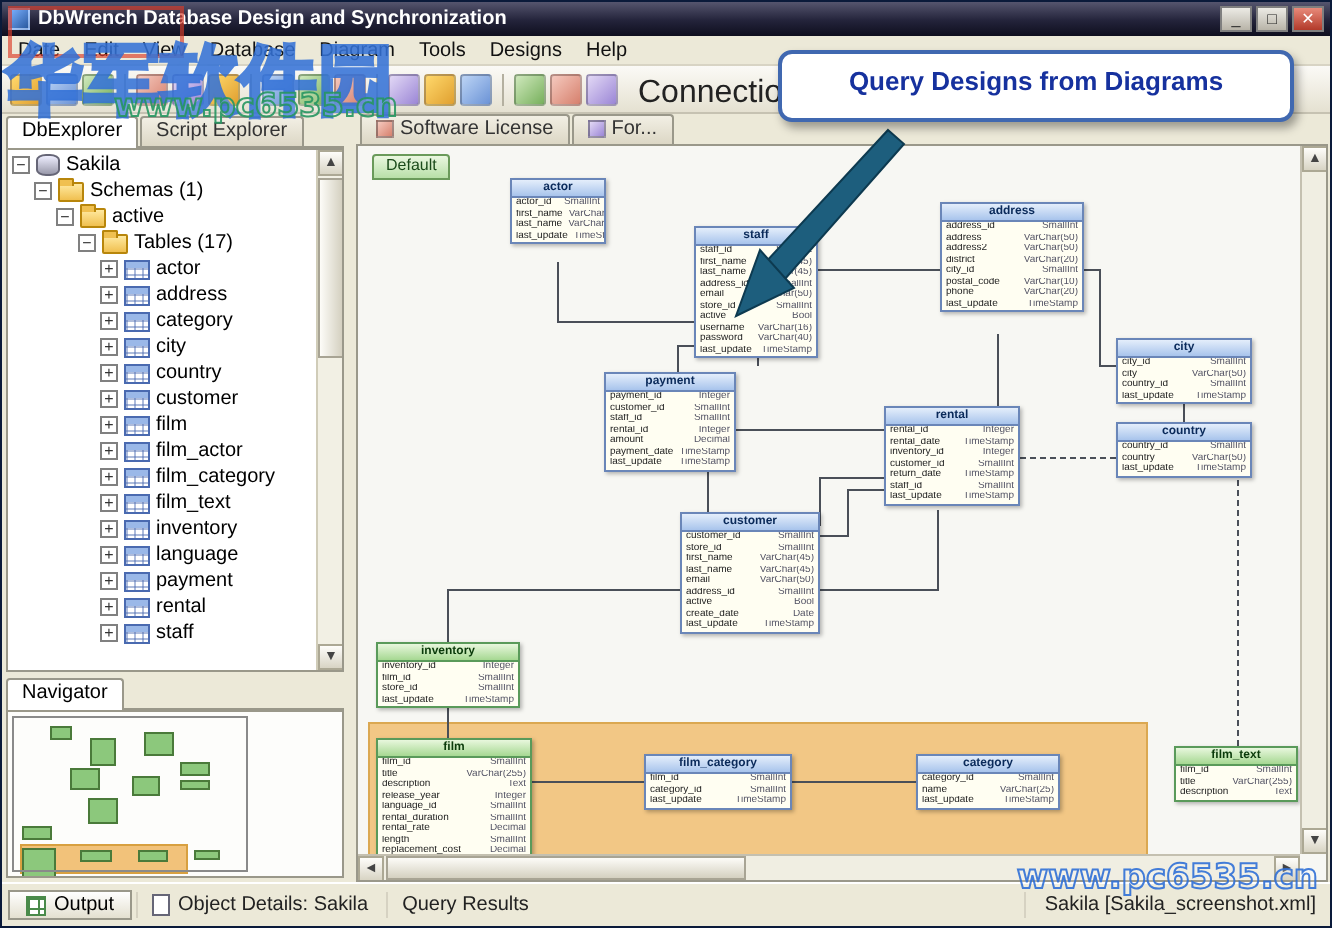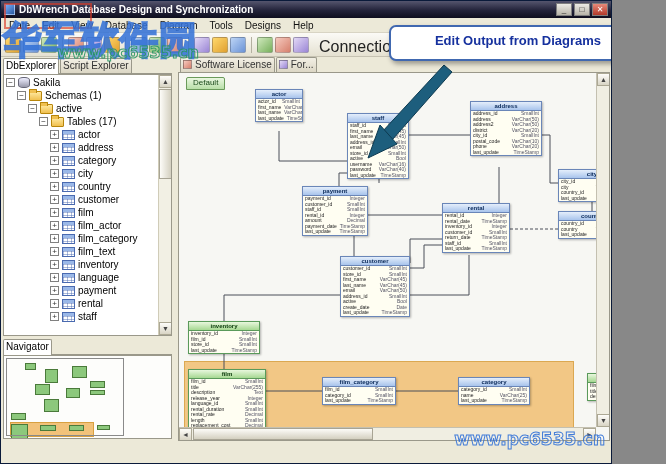--- a/index.html
+++ b/index.html
@@ -1,19 +1,19 @@
 <!DOCTYPE html>
 <html><head>
 <meta charset="utf-8">
 <style>
   * { box-sizing: border-box; margin: 0; padding: 0; }
   html,body { width:666px; height:464px; }
   body { font-family:"Liberation Sans",sans-serif; background:#888; }
 
-  .window { position:relative; width:612px; height:464px; border:1px solid #0a1a3a;
+  .window { position:relative; width:666px; height:464px; border:1px solid #0a1a3a;
             background:#ece9d8; overflow:hidden; }
 
   
   .titlebar { position:absolute; left:0; top:0; right:0; height:17px;
     background:linear-gradient(#55556e,#23233a 55%,#0e0e1e); color:#fff;
     display:flex; align-items:center; padding:0 3px; gap:4px; }
   .title-icon { width:11px; height:11px; flex:0 0 11px;
     background:linear-gradient(135deg,#7ab0ff,#2a5aa0); border:1px solid rgba(255,255,255,.35); }
   .title-text { font-size:10px; font-weight:bold; flex:1; white-space:nowrap; overflow:hidden; }
   .win-btns { display:flex; gap:2px; }
@@ -30,21 +30,21 @@
     display:flex; align-items:center; gap:2px; padding:0 4px; }
   .tb-icon { width:16px; height:16px; border-radius:2px; border:1px solid rgba(110,110,110,.4); }
   .tb-sep { width:1px; height:16px; background:#b4b0a0; margin:0 3px; }
   .tb-label { font-size:16px; color:#222; margin:4px 3px 0 8px; white-space:nowrap; }
   .combo { width:78px; height:16px; background:#fff; border:1px solid #7f9db9; display:flex; }
   .combo-val { flex:1; font-size:9px; padding:2px 3px; color:#333; }
   .combo-btn { width:14px; background:linear-gradient(#eae7dc,#cfcabb);
     border-left:1px solid #7f9db9; font-size:7px; text-align:center; line-height:14px; color:#333; }
 
   
-  .tab { font-size:10px; padding:1px 2px 2px; background:linear-gradient(#f2efe4,#dcd7c5);
+  .tab { font-size:10px; padding:1px 7px 2px; background:linear-gradient(#f2efe4,#dcd7c5);
     border:1px solid #9a988a; border-bottom:none; border-radius:2px 2px 0 0; color:#333;
     white-space:nowrap; display:flex; align-items:center; gap:3px; }
   .tab.active { background:#fff; color:#000; position:relative; top:1px; padding-bottom:3px; }
   .tab-mini-icon { width:9px; height:9px; border:1px solid rgba(90,90,90,.5); }
 
   
   .left-panel { position:absolute; left:0; top:56px; width:173px; bottom:22px; background:#ece9d8; }
   .lp-tabs { position:absolute; top:0; left:2px; right:2px; height:17px;
     display:flex; align-items:flex-end; gap:1px; border-bottom:1px solid #9a988a; }
   .tree-wrap { position:absolute; top:17px; left:2px; right:2px; height:262px;
@@ -718,23 +718,35 @@
         <div class="scroll-btn">►</div>
       </div>
       <div class="v-scroll">
         <div class="scroll-btn">▲</div>
         <div class="v-spacer"></div>
         <div class="scroll-btn">▼</div>
       </div>
     </div>
   </div>
 
+  <div class="statusbar">
+    <span class="sb-tab">
+      <span class="sb-grid-icon"></span>
+      <span>Output</span>
+    </span>
+    <span class="sb-item">
+      <span class="sb-doc-icon"></span>
+      <span>Object Details: Sakila</span>
+    </span>
+    <span class="sb-item">Query Results</span>
+    <span class="sb-right">Sakila [Sakila_screenshot.xml]</span>
+  </div>
 
   <div class="callout">
-    <div class="callout-title">Edit Output from Diagrams</div>
+    <div class="callout-title">Query Designs from Diagrams</div>
   </div>
   <svg class="arrow-svg">
     <polygon points="443,64 451,71 391,139 381,131" fill="#1d5e7d" stroke="#0d3a50" stroke-width="1"></polygon>
     <polygon points="367,157 396,143 379,124" fill="#1d5e7d" stroke="#0d3a50" stroke-width="1"></polygon>
   </svg>
 
   <div class="wm-logo-box"></div>
   <div class="wm wm-top-cn">华军软件园</div>
   <div class="wm wm-top-url">www.pc6535.cn</div>
   <div class="wm wm-bottom-url">www.pc6535.cn</div>

